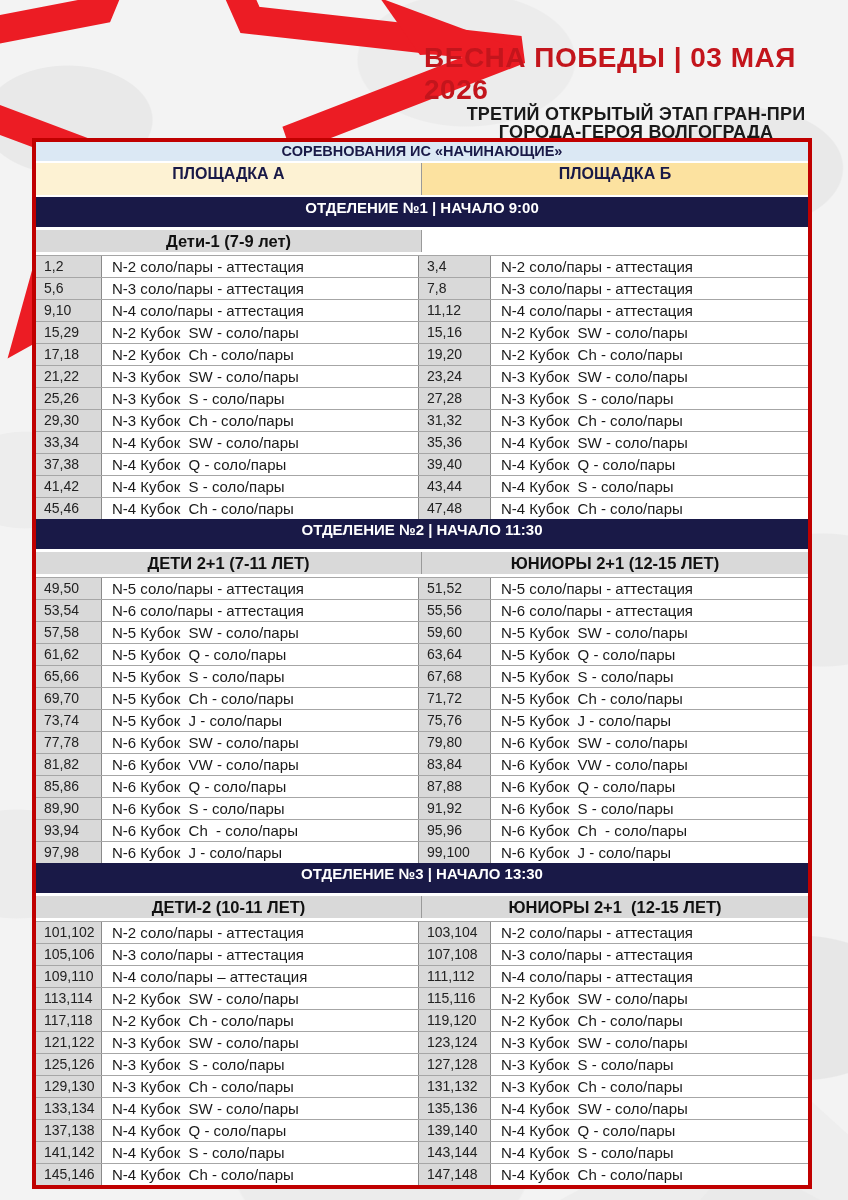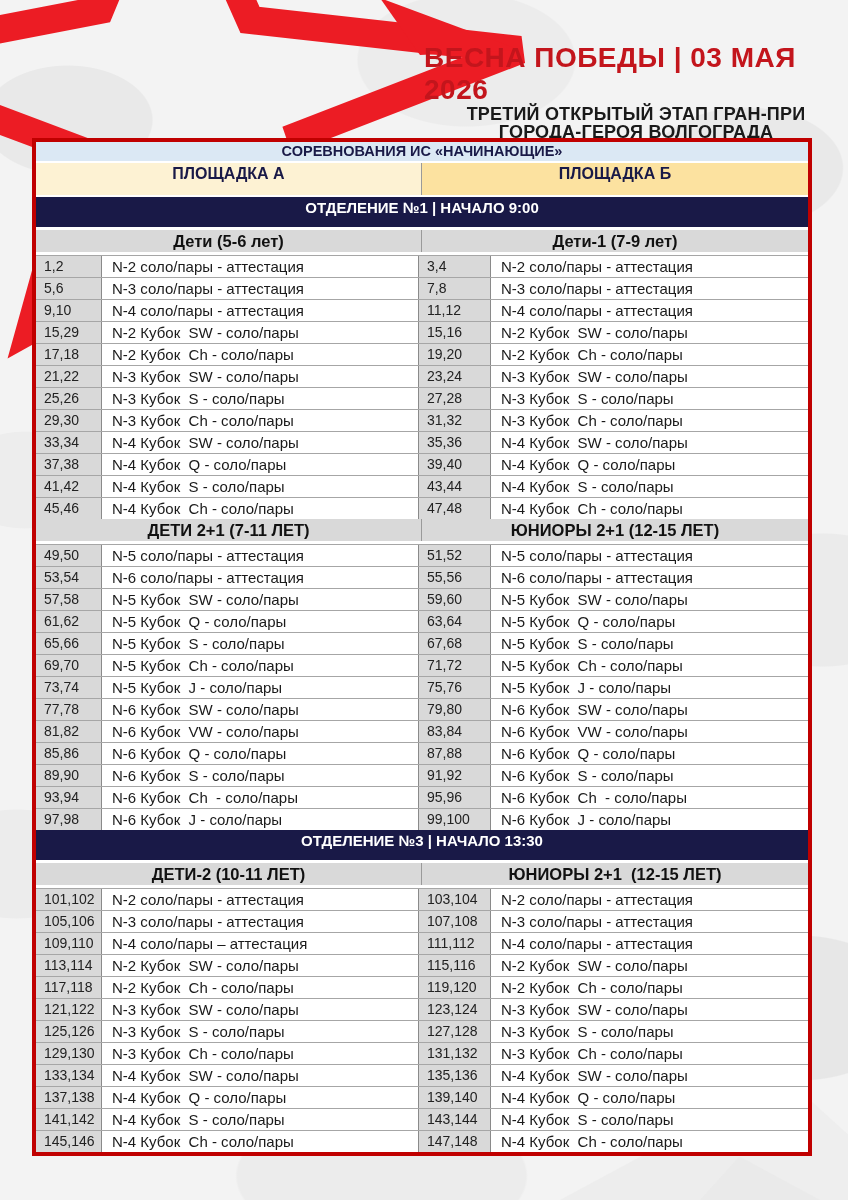--- a/index.html
+++ b/index.html
@@ -101,21 +101,20 @@
 
 <div class="table">
   <div class="tbar title-bar">СОРЕВНОВАНИЯ ИС «НАЧИНАЮЩИЕ»</div>
   <div class="cols-row">
     <div class="col-a">ПЛОЩАДКА А</div>
     <div class="col-b">ПЛОЩАДКА Б</div>
   </div>
   <div id="sections">
       <div class="section-bar">ОТДЕЛЕНИЕ №1 | НАЧАЛО 9:00</div>
       <div class="category-row">
-        <div class="category-cell">Дети (5-6 лет)</div>
         <div class="category-cell">Дети-1 (7-9 лет)</div>
       </div>
       <div class="data-row">
         <div class="num-cell">1,2</div>
         <div class="event-cell left">N-2 соло/пары - аттестация</div>
         <div class="num-cell">3,4</div>
         <div class="event-cell">N-2 соло/пары - аттестация</div>
       </div>
       <div class="data-row">
         <div class="num-cell">5,6</div>
@@ -176,20 +175,21 @@
         <div class="event-cell left">N-4 Кубок  S - соло/пары</div>
         <div class="num-cell">43,44</div>
         <div class="event-cell">N-4 Кубок  S - соло/пары</div>
       </div>
       <div class="data-row">
         <div class="num-cell">45,46</div>
         <div class="event-cell left">N-4 Кубок  Ch - соло/пары</div>
         <div class="num-cell">47,48</div>
         <div class="event-cell">N-4 Кубок  Ch - соло/пары</div>
       </div>
+      <div class="section-bar">ОТДЕЛЕНИЕ №2 | НАЧАЛО 11:30</div>
       <div class="category-row">
         <div class="category-cell">ДЕТИ 2+1 (7-11 ЛЕТ)</div>
         <div class="category-cell">ЮНИОРЫ 2+1 (12-15 ЛЕТ)</div>
       </div>
       <div class="data-row">
         <div class="num-cell">49,50</div>
         <div class="event-cell left">N-5 соло/пары - аттестация</div>
         <div class="num-cell">51,52</div>
         <div class="event-cell">N-5 соло/пары - аттестация</div>
       </div>

